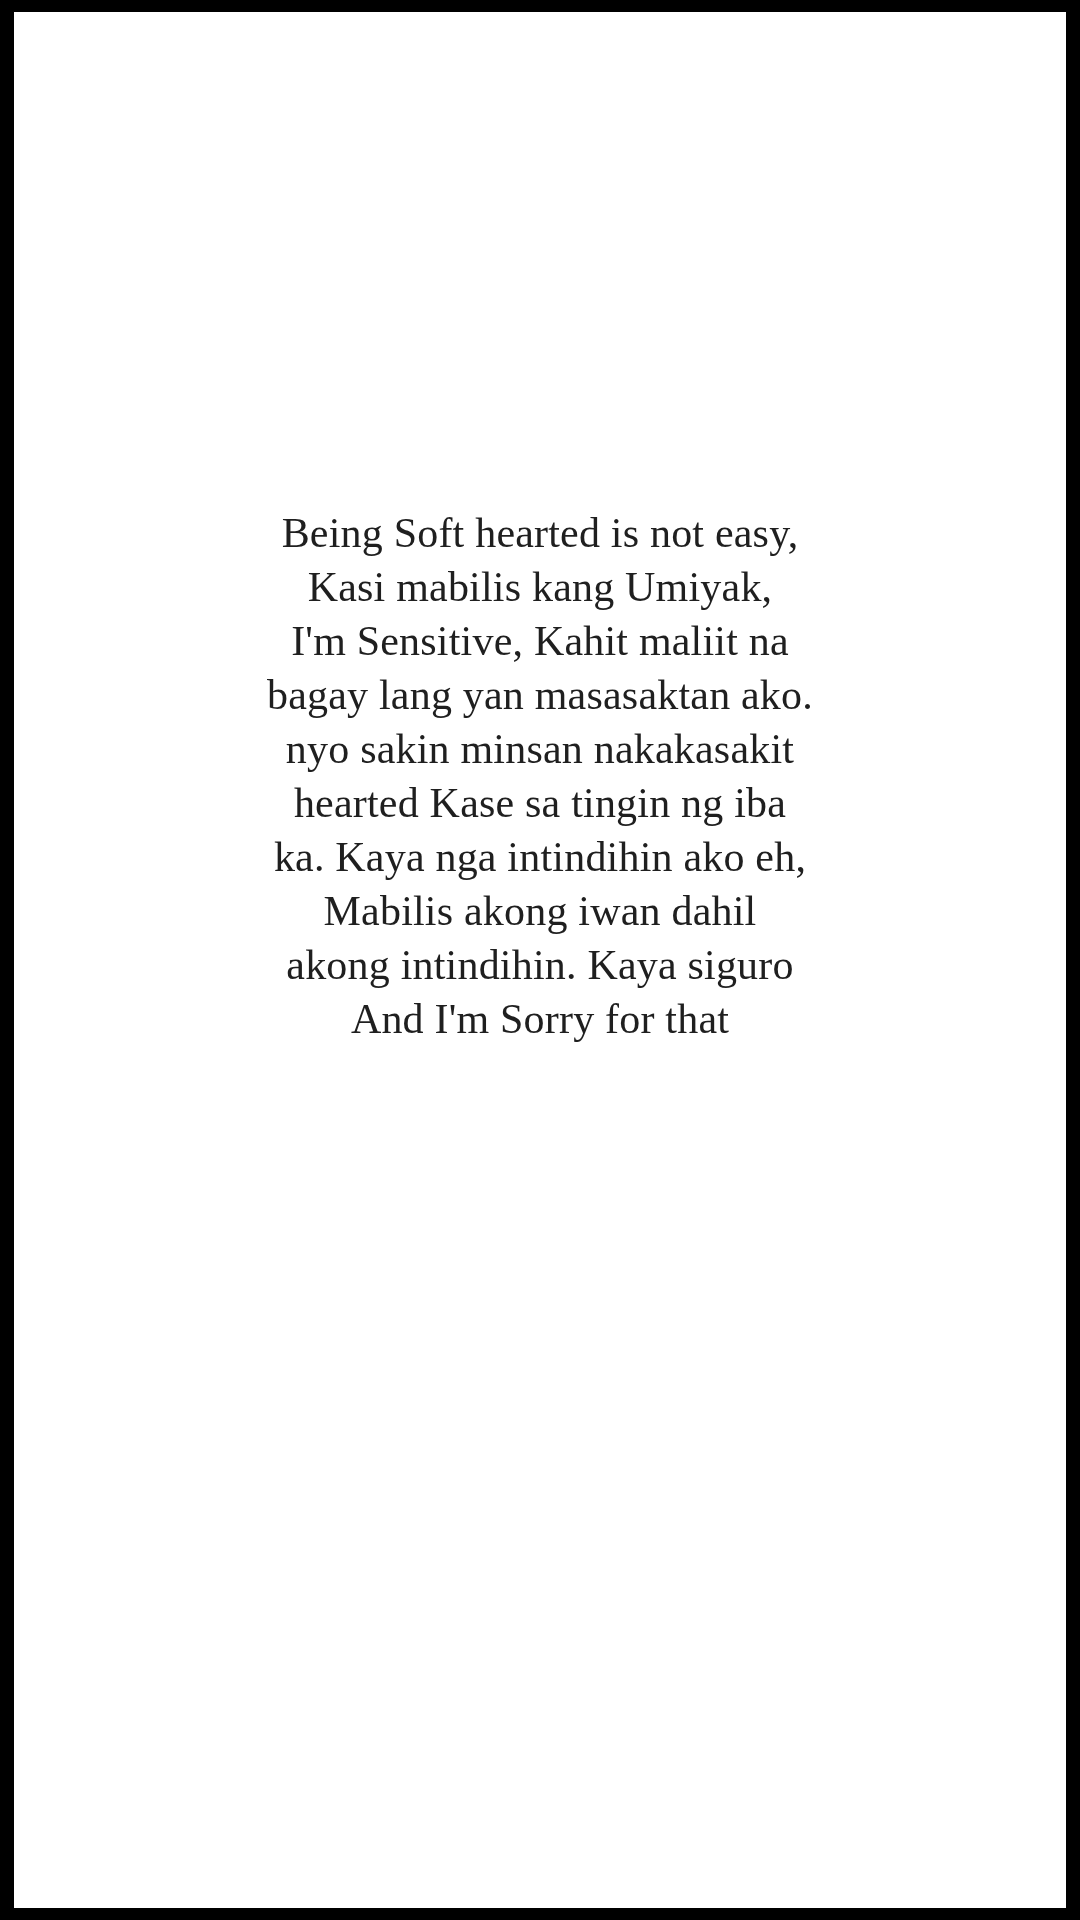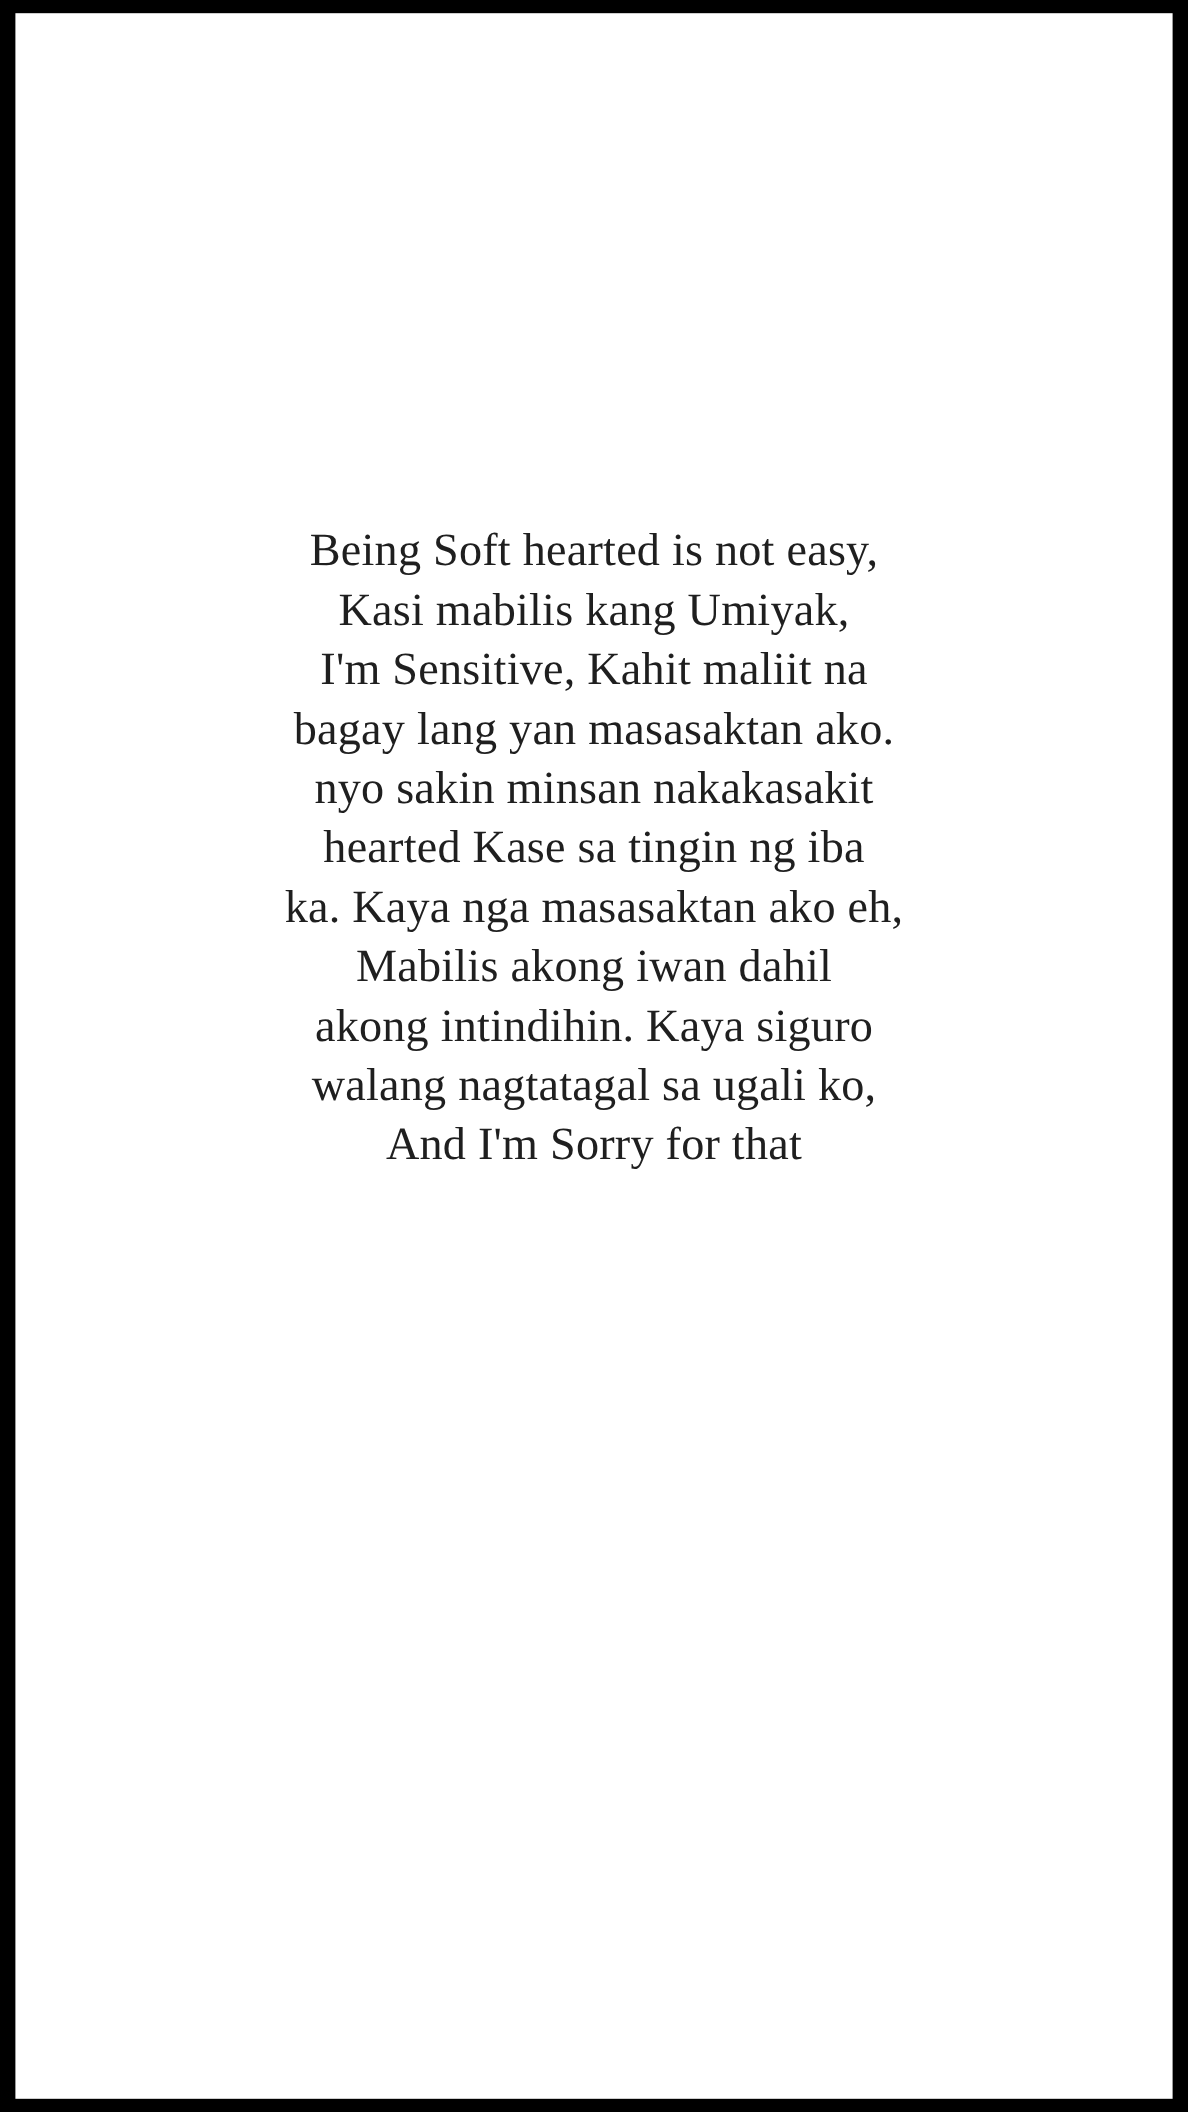--- a/index.html
+++ b/index.html
@@ -28,21 +28,21 @@
     top: 12px;
     width: 1052px;
     height: 1896px;
     background: #ffffff;
     box-sizing: border-box;
   }
   .quote-block {
     position: absolute;
     left: 0;
     right: 0;
-    top: 462px;
+    top: 494px;
     display: flex;
     flex-direction: column;
     align-items: center;
   }
   .quote-line {
     display: block;
     text-align: center;
     font-family: "Liberation Serif", serif;
     font-size: 42px;
     line-height: 54px;
@@ -56,20 +56,19 @@
 
 <div class="page">
   <div class="canvas">
     <div class="quote-block">
       <span class="quote-line">Being Soft hearted is not easy,</span>
       <span class="quote-line">Kasi mabilis kang Umiyak,</span>
       <span class="quote-line">I'm Sensitive, Kahit maliit na</span>
       <span class="quote-line">bagay lang yan masasaktan ako.</span>
       <span class="quote-line">nyo sakin minsan nakakasakit</span>
       <span class="quote-line">hearted Kase sa tingin ng iba</span>
-      <span class="quote-line">ka. Kaya nga masasaktan ako eh,</span>
+      <span class="quote-line">ka. Kaya nga intindihin ako eh,</span>
       <span class="quote-line">Mabilis akong iwan dahil</span>
       <span class="quote-line">akong intindihin. Kaya siguro</span>
-      <span class="quote-line">walang nagtatagal sa ugali ko,</span>
       <span class="quote-line">And I'm Sorry for that</span>
     </div>
   </div>
 </div>
 
 </body></html>

